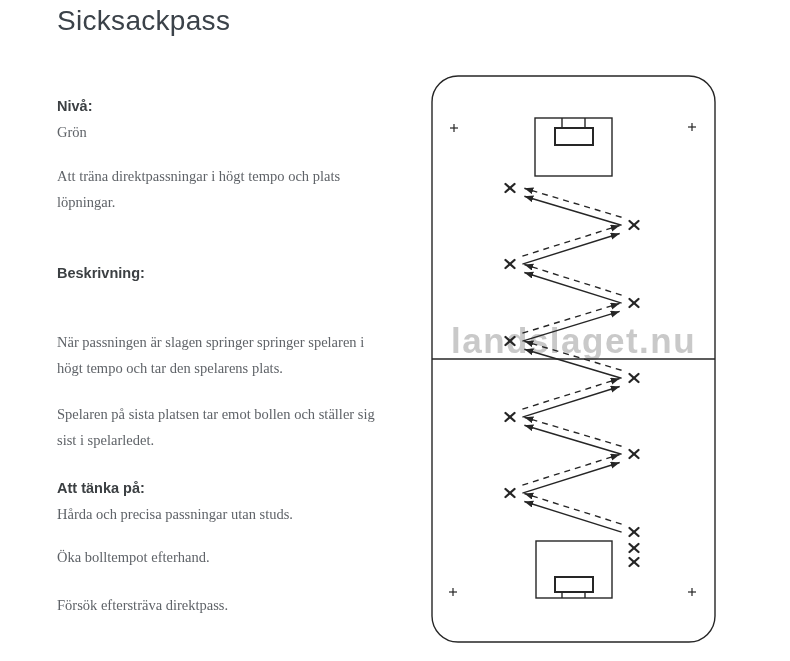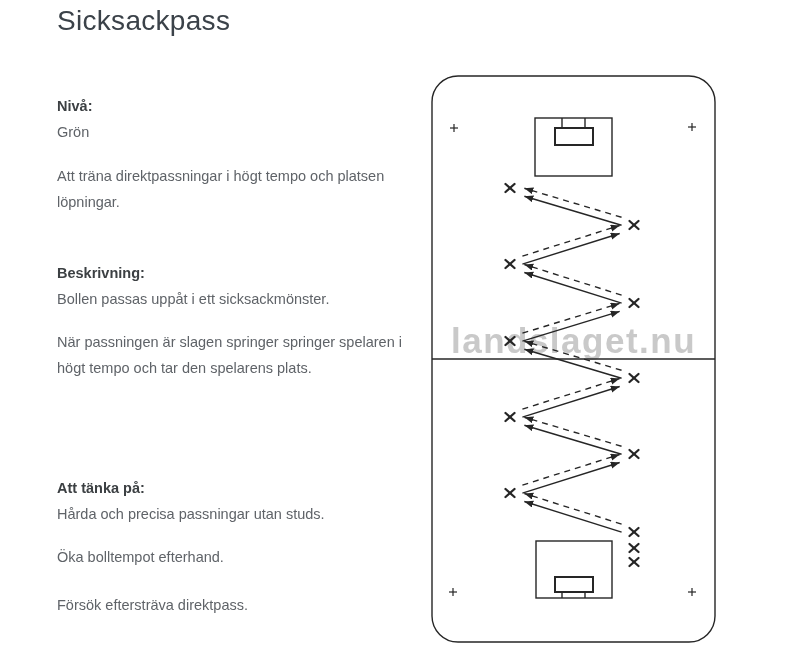--- a/index.html
+++ b/index.html
@@ -15,45 +15,48 @@
     font-size:28px;font-weight:500;letter-spacing:.3px;
     color:#3b4249;
     text-align:right;
   }
   .text-col{position:absolute;left:0;top:0;width:430px;height:661px;margin-top:28px;}
   .section{
     position:absolute;left:57px;width:420px;
     font-size:14.5px;line-height:26px;color:#5f6368;
   }
   .section .label{font-weight:700;color:#3c4043;}
-  .section .body{white-space:pre;}
+  .section .body{white-space:pre;font-family:Liberation Serif, serif;}
   .diagram{position:absolute;left:0;top:0;width:790px;height:661px;}
   .diagram svg{position:absolute;left:0;top:0;}
 </style>
 </head>
 <body>
 
 <h1 class="page-title">Sicksackpass</h1>
 
 <div class="text-col">
   <div class="section" style="top:65px">
     <div class="label">Nivå:</div>
     <div class="body">Grön</div>
   </div>
   <div class="section" style="top:135px">
-    <div class="body">Att träna direktpassningar i högt tempo och platsen
+    <div class="body">Att träna direktpassningar i högt tempo och plats
 löpningar.</div>
   </div>
   <div class="section" style="top:232px">
     <div class="label">Beskrivning:</div>
-    <div class="body">Bollen passas uppåt i ett sicksackmönster.</div>
   </div>
   <div class="section" style="top:301px">
     <div class="body">När passningen är slagen springer springer spelaren i
 högt tempo och tar den spelarens plats.</div>
+  </div>
+  <div class="section" style="top:373px">
+    <div class="body">Spelaren på sista platsen tar emot bollen och ställer sig
+sist i spelarledet.</div>
   </div>
   <div class="section" style="top:447px">
     <div class="label">Att tänka på:</div>
     <div class="body">Hårda och precisa passningar utan studs.</div>
   </div>
   <div class="section" style="top:516px">
     <div class="body">Öka bolltempot efterhand.</div>
   </div>
   <div class="section" style="top:564px">
     <div class="body">Försök eftersträva direktpass.</div>

